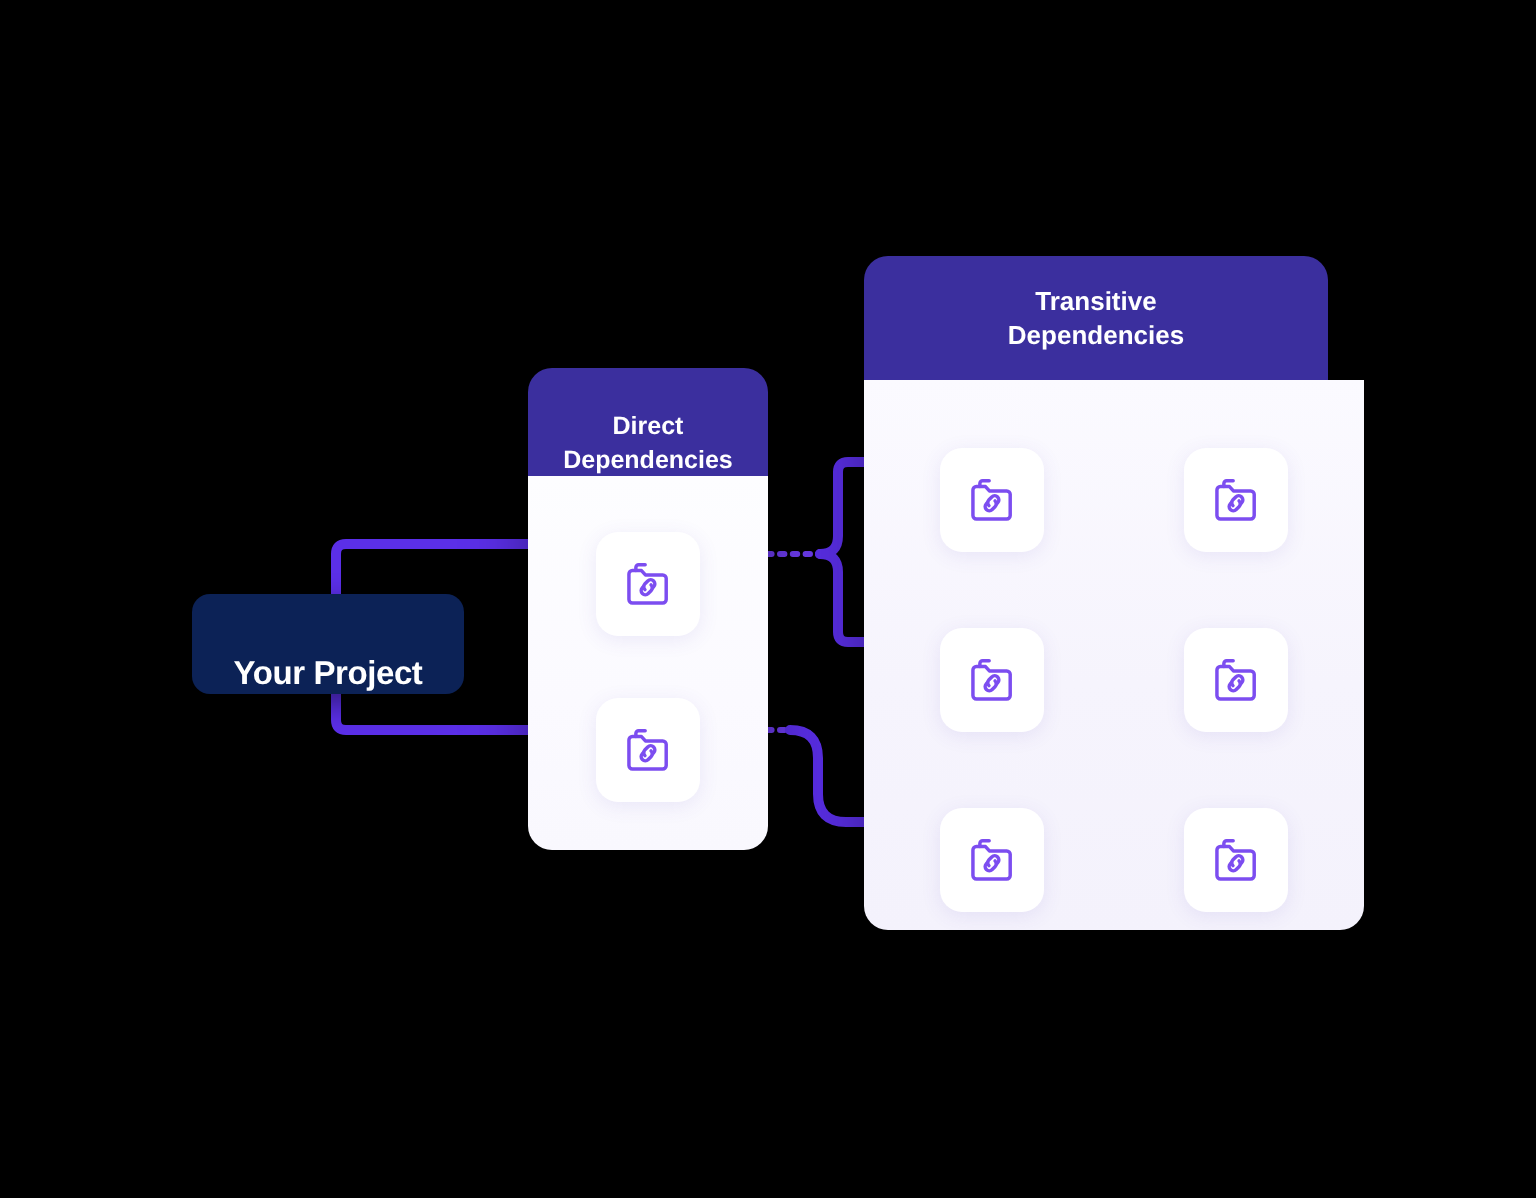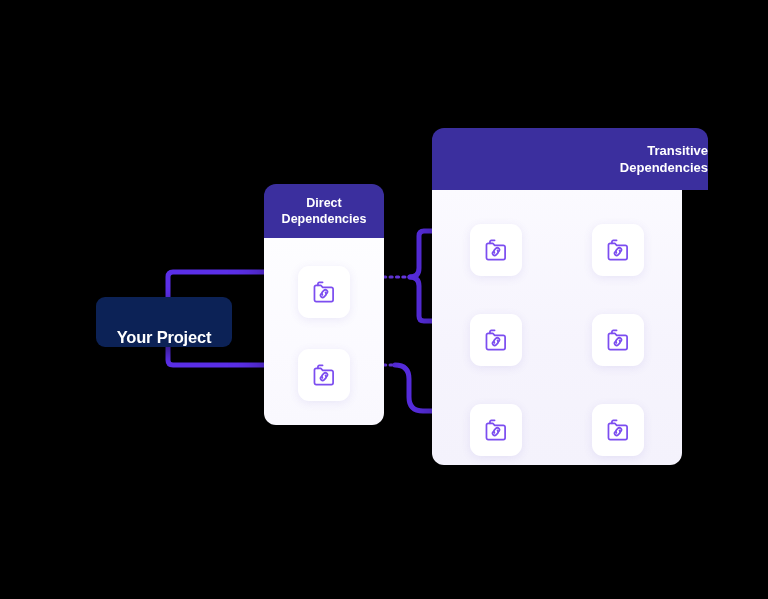--- a/index.html
+++ b/index.html
@@ -87,39 +87,39 @@
   #panel-direct {
     left: 264px;
     top: 184px;
     width: 120px;
     filter: drop-shadow(0 6px 16px rgba(0,0,0,0.40));
   }
   #panel-direct .panel-head {
     width: 120px;
     height: 54px;
     font-size: 12.5px;
+    justify-content: flex-end;
   }
   #panel-direct .panel-body {
     width: 120px;
     height: 187px;
     background: linear-gradient(180deg,#fdfdff 0%, #fbfaff 60%, #f9f8fe 100%);
   }
 
   
   #panel-transitive {
     left: 432px;
     top: 128px;
     width: 250px;
     filter: drop-shadow(0 7px 18px rgba(0,0,0,0.40));
   }
   #panel-transitive .panel-head {
-    width: 276px;
+    width: 232px;
     height: 62px;
     font-size: 13px;
-    align-items: flex-end;
   }
   #panel-transitive .panel-body {
     width: 250px;
     height: 275px;
   }
 
   
   .tile {
     position: absolute;
     width: 52px;

